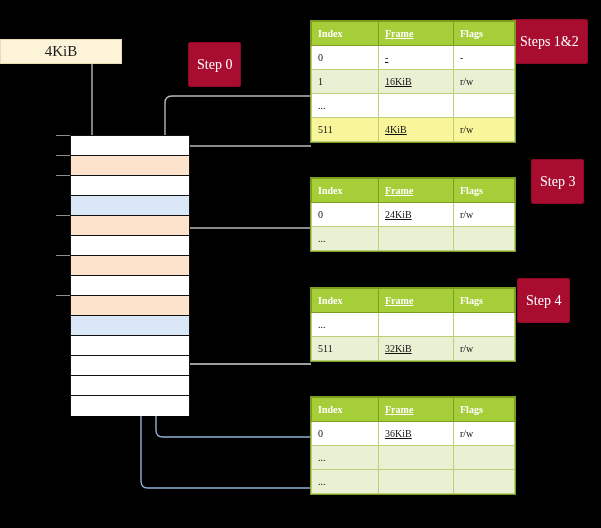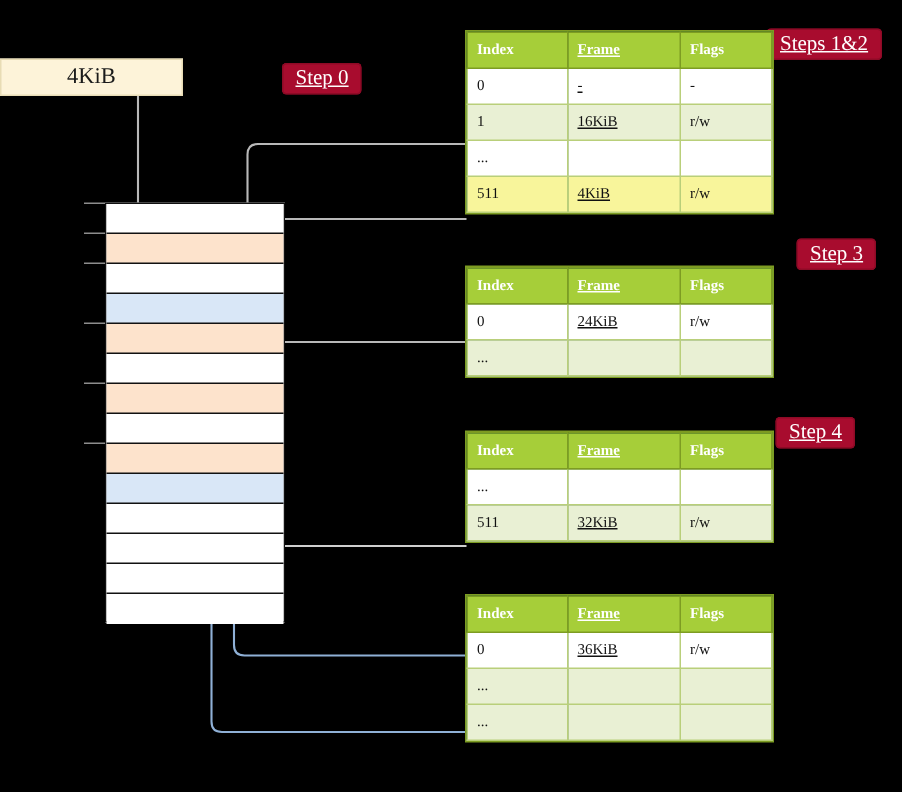--- a/index.html
+++ b/index.html
@@ -4,22 +4,22 @@
 <style>
   html,body{margin:0;padding:0;background:#000;}
   body{width:601px;height:528px;position:relative;overflow:hidden;
        font-family:"Liberation Serif",serif;color:#000;}
   .canvas{position:absolute;inset:0;width:601px;height:528px;}
   svg.wires{position:absolute;left:0;top:0;width:601px;height:528px;pointer-events:none;}
 
   
   .badge{position:absolute;background:#a80c2e;color:#fff;
          font-family:"Liberation Serif",serif;font-size:14px;line-height:19px;
-         padding:1px 9px;border-radius:3px;white-space:nowrap;
-         box-shadow:0 0 0 1px #8e0a26 inset;text-decoration:underline;}
+         padding:13px 9px;border-radius:3px;white-space:nowrap;
+         box-shadow:0 0 0 1px #8e0a26 inset;}
 
   
   .crembox{position:absolute;background:#fdf3d9;border:1px solid #e8dcb5;
            font-size:15px;line-height:23px;text-align:center;color:#1a1a1a;}
 
   
   .memcol{position:absolute;left:70px;top:135px;width:120px;height:280px;
           border:1px solid #111;box-sizing:border-box;background:#fff;}
   .memrow{height:20px;box-sizing:border-box;border-bottom:1px solid #111;}
   .memrow:last-child{border-bottom:none;}

